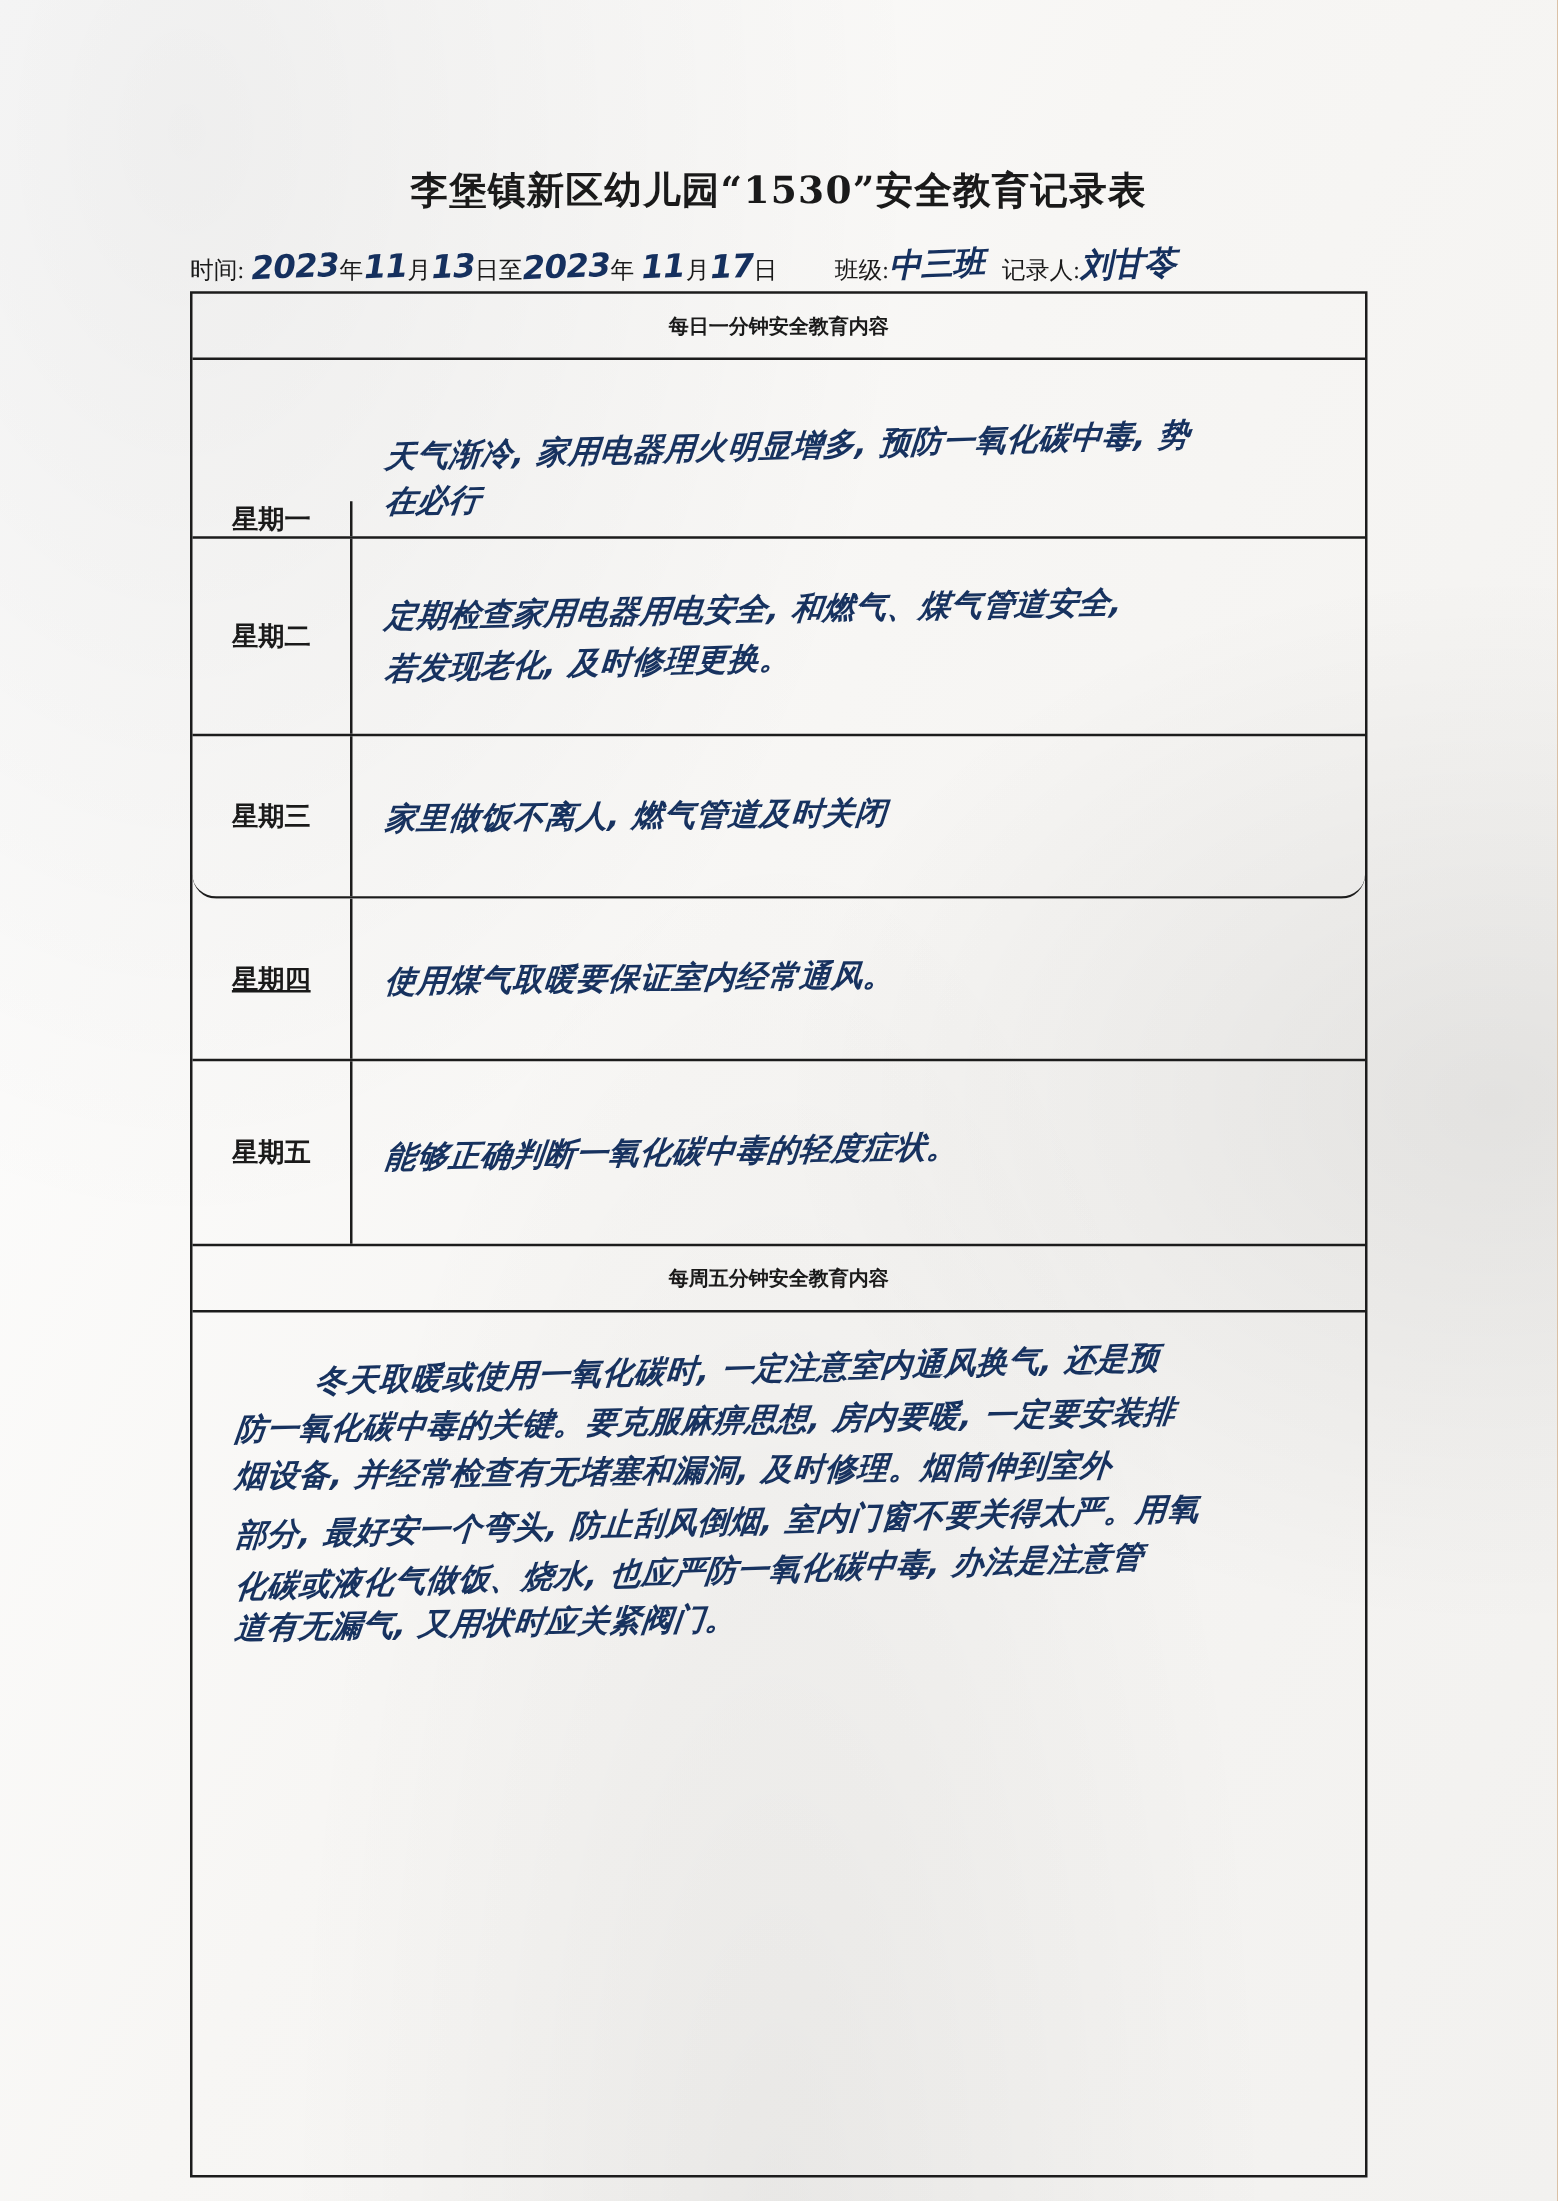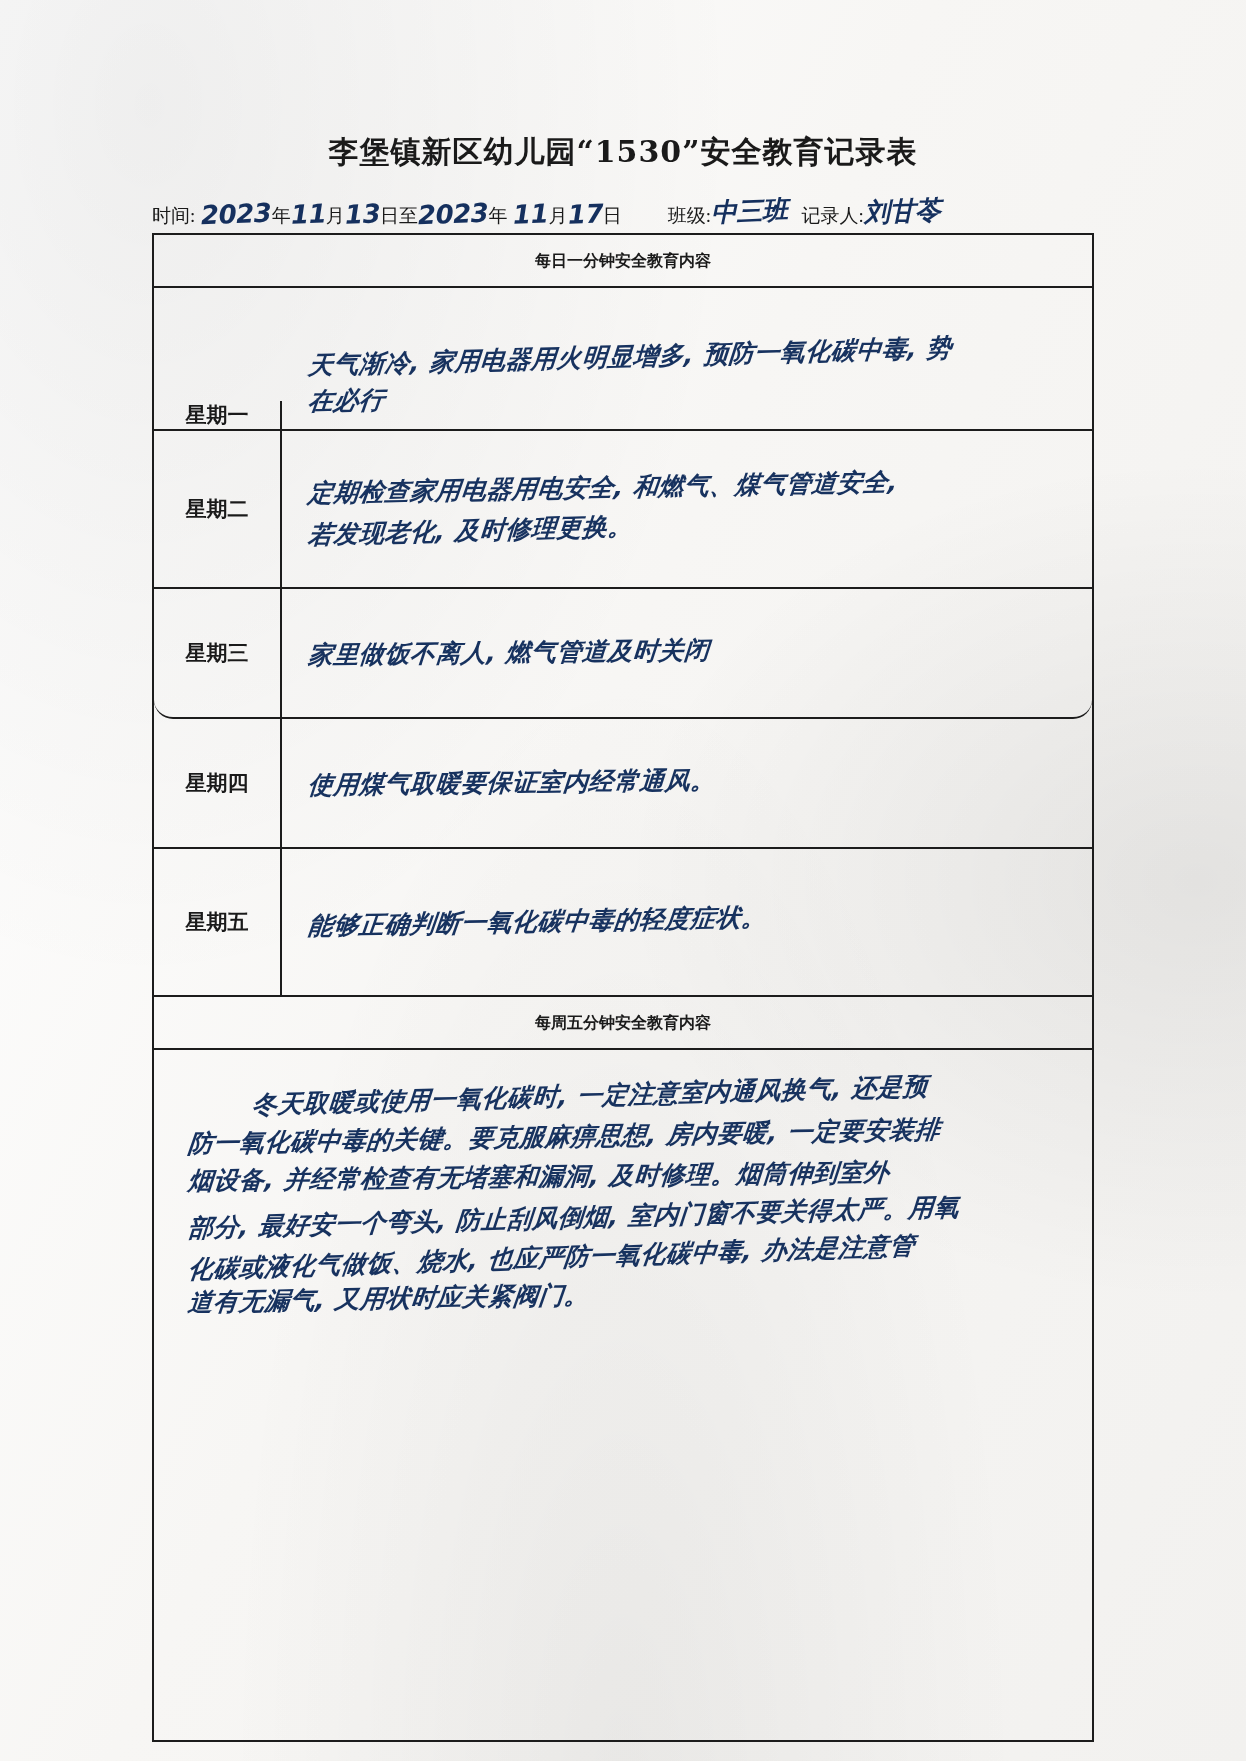--- a/index.html
+++ b/index.html
@@ -112,21 +112,21 @@
     flex: 1 1 auto;
     padding: 10px 14px 10px 26px;
     box-sizing: border-box;
     display: flex;
     flex-direction: column;
     justify-content: center;
   }
   .r1 { height: 143px; align-items: flex-end; }
   .r2 { height: 158px; }
   .r3 { height: 130px; border-radius: 19px; }
-  .r4 { height: 130px; }
+  .r4 { height: 130px; text-decoration: underline; }
   .r5 { height: 148px; }
 
   .hline {
     font-family: "DejaVu Sans", sans-serif;
     font-style: italic;
     font-weight: bold;
     color: #17325f;
     font-size: 25px;
     letter-spacing: 0.5px;
     line-height: 1.5;

